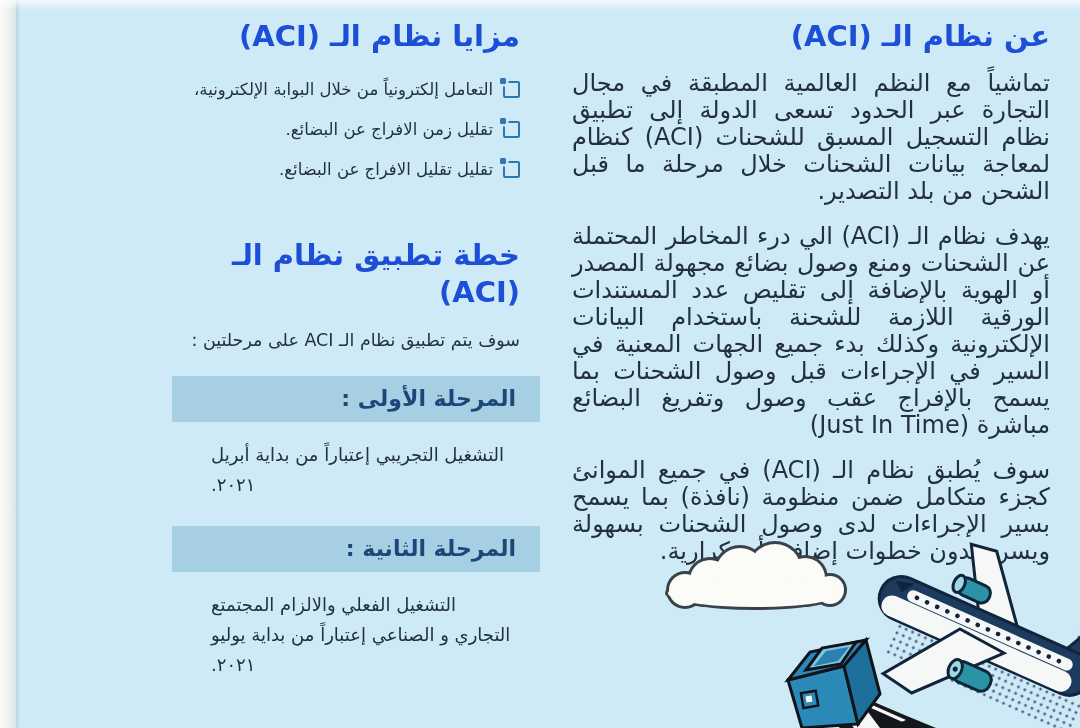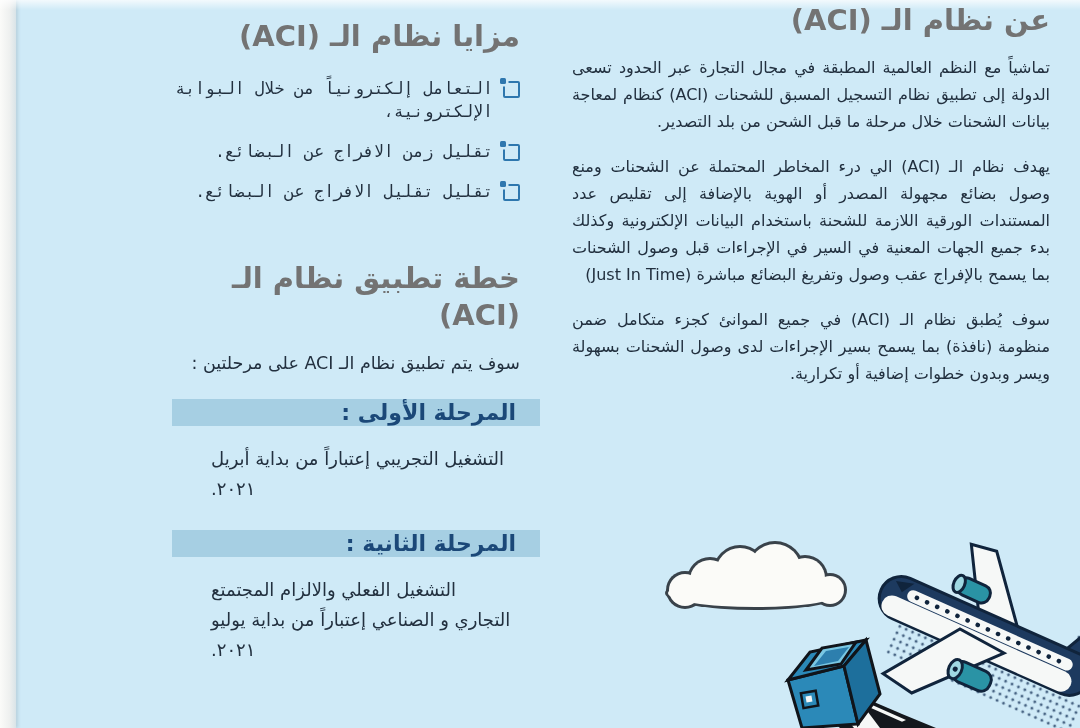--- a/index.html
+++ b/index.html
@@ -15,42 +15,42 @@
     background:linear-gradient(90deg,#fbfbf9 0%,#eef0ef 60%,#d9e4e8 100%);
     box-shadow:2px 0 3px rgba(120,140,150,.25);
   }
   .photo-edge-top{
     position:absolute;left:0;top:0;right:0;height:10px;
     background:linear-gradient(180deg,rgba(255,255,255,.75),rgba(255,255,255,0));
   }
 
   
   .col-about{
-    position:absolute;top:2px;right:30px;width:490px;
+    position:absolute;top:18px;right:30px;width:490px;
     direction:rtl;
   }
   .section-heading{
-    font-size:29px;font-weight:bold;color:#737373;
+    font-size:29px;font-weight:bold;color:#1d4ed8;
     text-align:right;letter-spacing:0;line-height:1.25;
     margin:0 0 16px 0;
   }
   .col-about p{
     margin:0 0 18px 12px;
-    font-size:16px;line-height:27px;
+    font-size:24px;line-height:27px;
     text-align:justify;text-align-last:right;
     color:#22303f;
   }
 
   
   .col-plan{
     position:absolute;top:18px;left:150px;width:390px;
     direction:rtl;
   }
   .col-plan .section-heading{margin-left:0;margin-right:20px;}
-  .benefits{margin:24px 20px 0 0;font-family:Liberation Mono, monospace;}
+  .benefits{margin:24px 20px 0 0;}
   .benefit{
     display:flex;align-items:flex-start;gap:10px;
     margin-bottom:17px;
     font-size:16.5px;line-height:23px;color:#22303f;
   }
   .bullet-icon{
     flex:0 0 auto;position:relative;margin-top:3px;
     width:13px;height:13px;border:2.5px solid #2e77ae;border-radius:2px;
     background:transparent;
   }
@@ -58,21 +58,21 @@
     content:"";position:absolute;top:-5px;left:-5px;
     width:6px;height:6px;background:#2e77ae;border-radius:1.5px;
     box-shadow:0 0 0 2.5px #cfeaf7;
   }
   .plan-heading{margin-top:56px;}
   .plan-intro{
     margin:20px 20px 8px 0;
     font-size:17.5px;color:#22303f;text-align:right;
   }
   .phase-band{
-    margin:26px 0 0 22px;height:27px;
+    margin:26px 0 0 22px;height:46px;
     background:#a6cfe3;
     display:flex;align-items:center;
     padding-right:24px;box-sizing:border-box;
   }
   .phase-title{
     font-size:22px;font-weight:bold;color:#1b4878;
   }
   .phase-body{
     margin:18px 24px 0 0;max-width:305px;
     font-size:18px;line-height:30px;color:#22303f;text-align:left;

